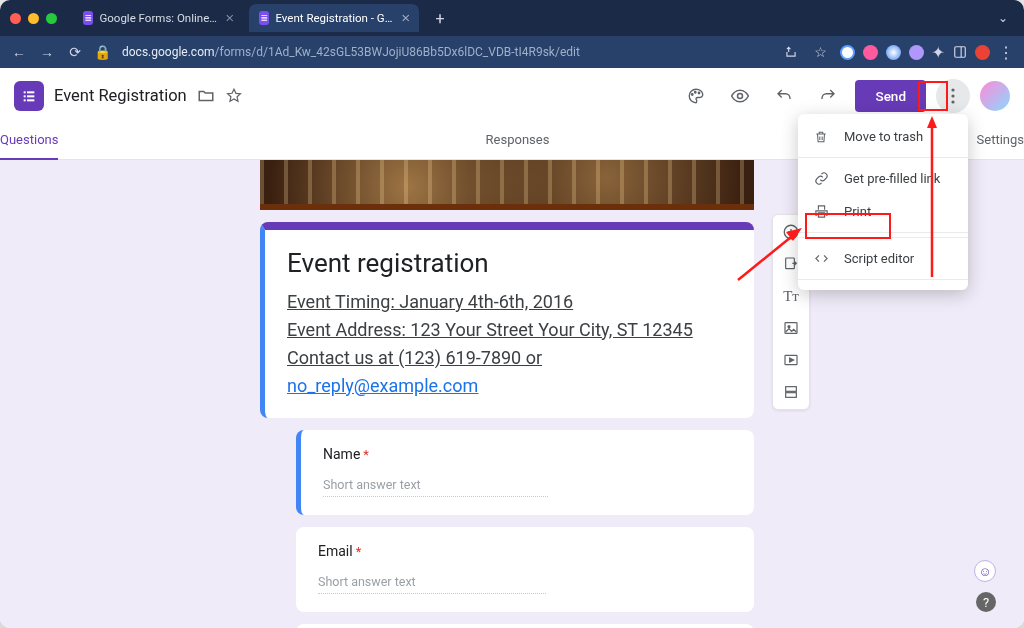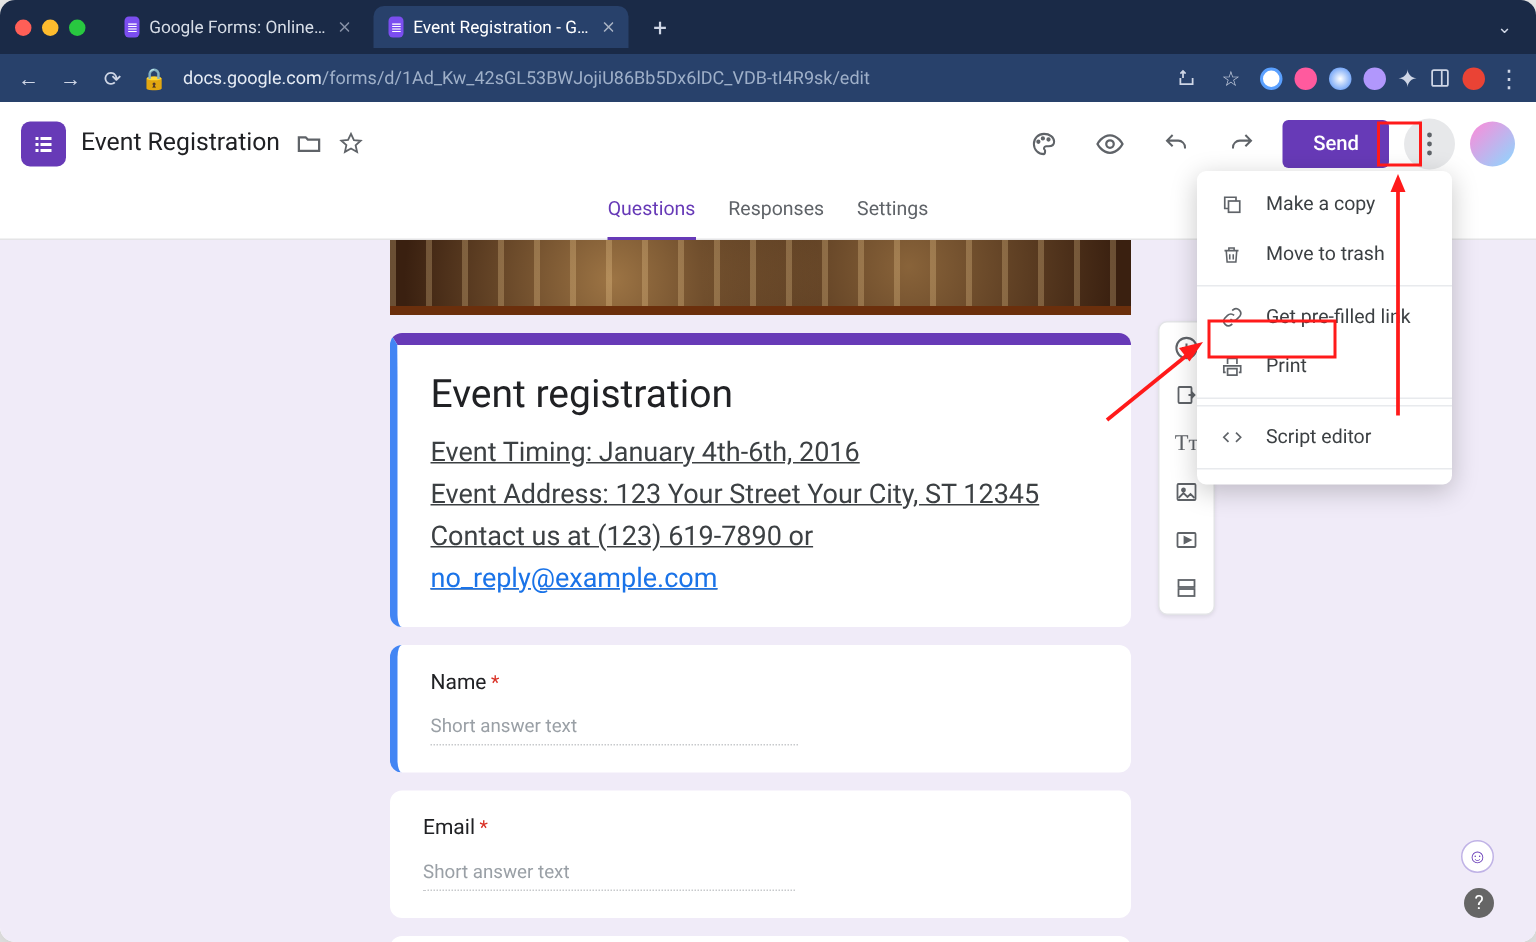--- a/index.html
+++ b/index.html
@@ -29,37 +29,37 @@
   .gfheader { height:56px; display:flex; align-items:center; padding:0 14px; gap:10px; border-bottom:1px solid transparent; }
   .gf-logo { width:30px; height:30px; background:#673ab7; border-radius:6px; display:flex; align-items:center; justify-content:center; color:#fff; font-size:14px; }
   .doc-title { font-size:16.5px; color:#202124; }
   .folder-icon, .star-icon { width:18px; height:18px; color:#5f6368; }
   .gfheader .flexspace { flex:1; }
   .hicon { width:34px; height:34px; display:flex; align-items:center; justify-content:center; color:#5f6368; border-radius:50%; font-size:17px; }
   .send-btn { background:#673ab7; color:#fff; padding:8px 20px; border-radius:4px; font-size:13.5px; font-weight:500; }
   .more-btn { width:34px; height:34px; border-radius:50%; background:#e7e8ea; display:flex; align-items:center; justify-content:center; color:#5f6368; }
   .avatar { width:30px; height:30px; border-radius:50%; background:linear-gradient(135deg,#ff8ad8,#8ad8ff); }
   
-  .gftabs { height:36px; display:flex; justify-content:center; gap:22px; font-size:13px; color:#5f6368; border-bottom:1px solid #e4e4e6; }
+  .gftabs { height:36px; display:flex; justify-content:space-between; gap:22px; font-size:13px; color:#5f6368; border-bottom:1px solid #e4e4e6; }
   .gftab { padding-top:8px; height:36px; }
   .gftab.active { color:#673ab7; border-bottom:2.5px solid #673ab7; }
   
   .canvas { position:absolute; top:160px; bottom:0; left:0; right:0; background:#f0ebf8; display:flex; justify-content:center; overflow:hidden; }
   .formcol { width:494px; margin-left:-10px; }
   .hero { height:50px; background:#3a2010; border-bottom:6px solid #6b2f0c; border-radius:0 0 0 0; position:relative; overflow:hidden;}
   .hero::before { content:""; position:absolute; inset:0; background:
       repeating-linear-gradient(90deg, rgba(255,220,160,.25) 0 4px, transparent 4px 24px),
       radial-gradient(circle at 30% 60%, rgba(255,200,120,.5), transparent 40%),
       radial-gradient(circle at 70% 40%, rgba(255,200,120,.4), transparent 40%); }
   .card { background:#fff; border-radius:8px; margin-top:12px; padding:18px 22px; position:relative; }
   .card.header { border-top:8px solid #673ab7; border-left:5px solid #4285f4; }
   .card.header h1 { font-size:26px; font-weight:400; color:#202124; margin-bottom:10px; }
   .desc { font-size:18px; color:#3c4043; line-height:1.55;text-decoration:underline; }
   .desc a { color:#1a73e8; text-decoration:underline; }
-  .qcard { padding:14px 22px 18px; }
+  .qcard { padding:14px 22px 18px;margin-left:36px; }
   .qcard.sel { border-left:5px solid #4285f4; }
   .qlabel { font-size:14px; color:#202124; }
   .req { color:#d93025; font-size:13px; margin-left:3px; }
   .answer { margin-top:14px; font-size:12.5px; color:#9aa0a6; border-bottom:1px dotted #c7c9cc; padding-bottom:4px; width:55%; }
   
   .sidetool { position:absolute; left:772px; top:214px; width:38px; background:#fff; border:1px solid #e3e4e7; border-radius:6px; display:flex; flex-direction:column; align-items:center; padding:6px 0; gap:10px; box-shadow:0 1px 3px rgba(0,0,0,.08); }
   .sidetool .ti { width:22px; height:22px; color:#5f6368; display:flex; align-items:center; justify-content:center; font-size:15px; }
   
   .menu { position:absolute; right:56px; top:114px; width:170px; background:#fff; border-radius:6px; box-shadow:0 4px 18px rgba(0,0,0,.22); padding:6px 0; font-size:13px; color:#3c4043; }
   .mitem { display:flex; align-items:center; gap:14px; padding:9px 14px; }
@@ -251,29 +251,20 @@
         <svg width="16" height="16" viewBox="0 0 24 24" fill="none" stroke="#5f6368" stroke-width="1.8">
           <rect x="4" y="4" width="16" height="7"></rect>
           <rect x="4" y="13" width="16" height="7"></rect>
         </svg>
       </div>
   </div>
 
   <div class="menu">
     <div class="mitem">
       <span class="mi">
-          <svg width="15" height="15" viewBox="0 0 24 24" fill="none" stroke="#5f6368" stroke-width="1.8">
-            <rect x="8" y="8" width="12" height="12"></rect>
-            <path d="M16 8V4H4v12h4"></path>
-          </svg>
-        </span>
-      <span>Make a copy</span>
-    </div>
-    <div class="mitem">
-      <span class="mi">
           <svg width="14" height="14" viewBox="0 0 24 24" fill="none" stroke="#5f6368" stroke-width="1.8">
             <path d="M4 7h16M9 7V4h6v3M6 7l1 13h10l1-13M10 11v6M14 11v6"></path>
           </svg>
         </span>
       <span>Move to trash</span>
     </div>
     <div class="msep"></div>
     <div class="mitem">
       <span class="mi">
           <svg width="15" height="15" viewBox="0 0 24 24" fill="none" stroke="#5f6368" stroke-width="1.8">

